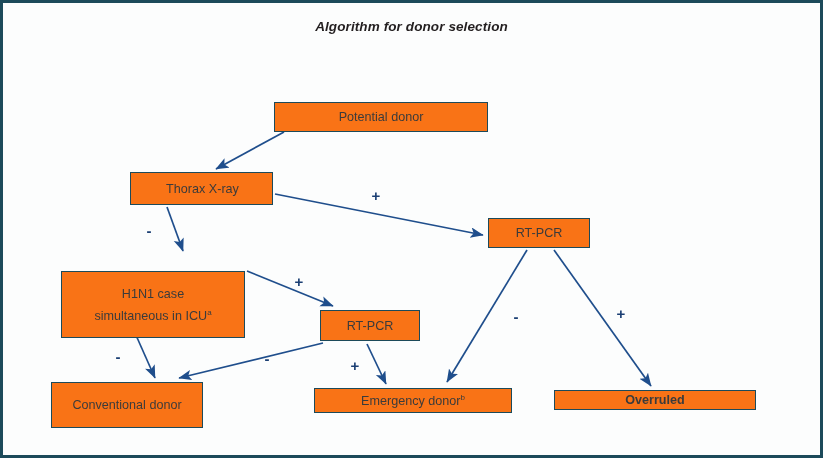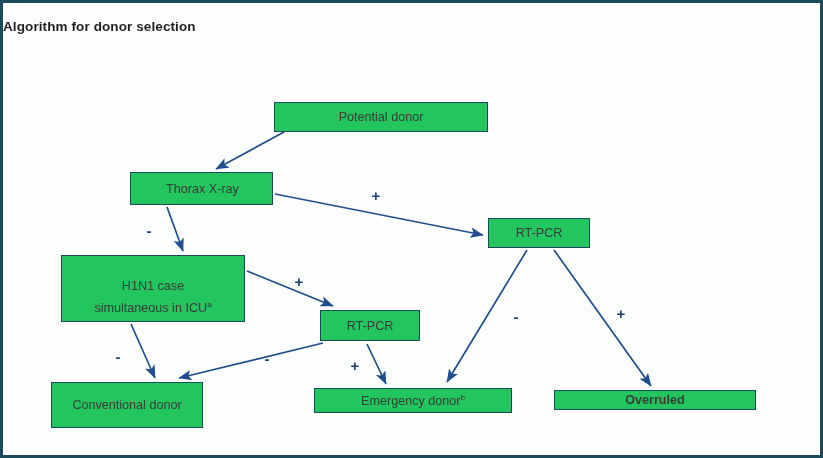--- a/index.html
+++ b/index.html
@@ -17,34 +17,36 @@
     box-sizing: border-box;
     background: #fcfdfd;
     border: 3px solid #1c4a5a;
     overflow: hidden;
   }
   #title {
     position: absolute;
     left: 0;
     right: 0;
     top: 12px;
+    text-align: center;
     color: #231f20;
     font-size: 13.5px;
     font-weight: bold;
     line-height: 23px;
     letter-spacing: 0.1px;
+    font-style: italic;
   }
   #title .tline {
     display: block;
   }
   .node {
     position: absolute;
     box-sizing: border-box;
     border: 1.3px solid #1c4a5a;
-    background: #22c55e;
+    background: #f97316;
     color: #3b3b3b;
     font-size: 12.6px;
     line-height: 22px;
     display: flex;
     align-items: center;
     justify-content: center;
     text-align: center;
     padding: 2px 6px;
   }
   .node .label {
@@ -107,21 +109,21 @@
   </svg>
 
   <div class="node" id="node-potential-donor" style="left: 271px; top: 99px; width: 214px; height: 30px; border-color: rgb(28, 74, 90); color: rgb(59, 59, 59);">
     <span class="label">Potential donor</span>
   </div>
 
   <div class="node" id="node-thorax-xray" style="left: 127px; top: 169px; width: 143px; height: 33px; border-color: rgb(28, 74, 90); color: rgb(59, 59, 59); padding-left: 8px;">
     <span class="label">Thorax X-ray</span>
   </div>
 
-  <div class="node two-line" id="node-h1n1-case" style="left: 58px; top: 252px; width: 184px; height: 67px; border-color: rgb(28, 74, 90); color: rgb(59, 59, 59); justify-content: flex-end;">
+  <div class="node two-line" id="node-h1n1-case" style="left: 58px; top: 268px; width: 184px; height: 67px; border-color: rgb(28, 74, 90); color: rgb(59, 59, 59);">
     <span class="label">H1N1 case</span>
     <span class="label"><span>simultaneous in ICU</span><sup>a</sup></span>
   </div>
 
   <div class="node" id="node-rt-pcr-right" style="left: 485px; top: 215px; width: 102px; height: 30px; border-color: rgb(28, 74, 90); color: rgb(59, 59, 59);">
     <span class="label">RT-PCR</span>
   </div>
 
   <div class="node" id="node-rt-pcr-middle" style="left: 317px; top: 307px; width: 100px; height: 31px; border-color: rgb(28, 74, 90); color: rgb(59, 59, 59);">
     <span class="label">RT-PCR</span>

